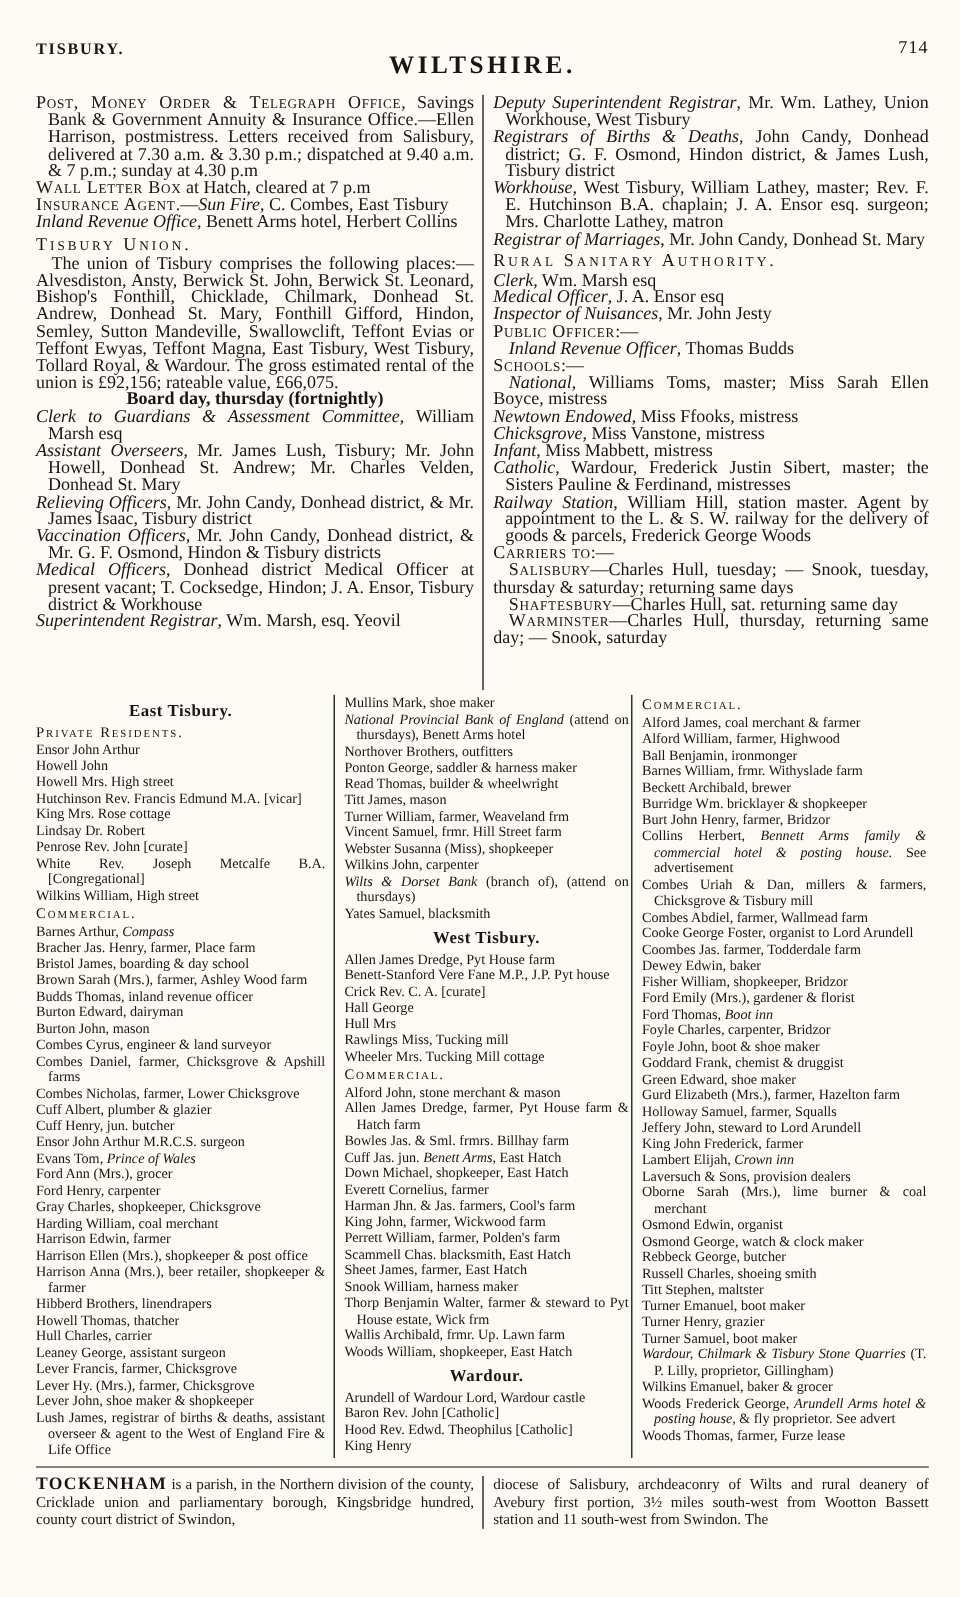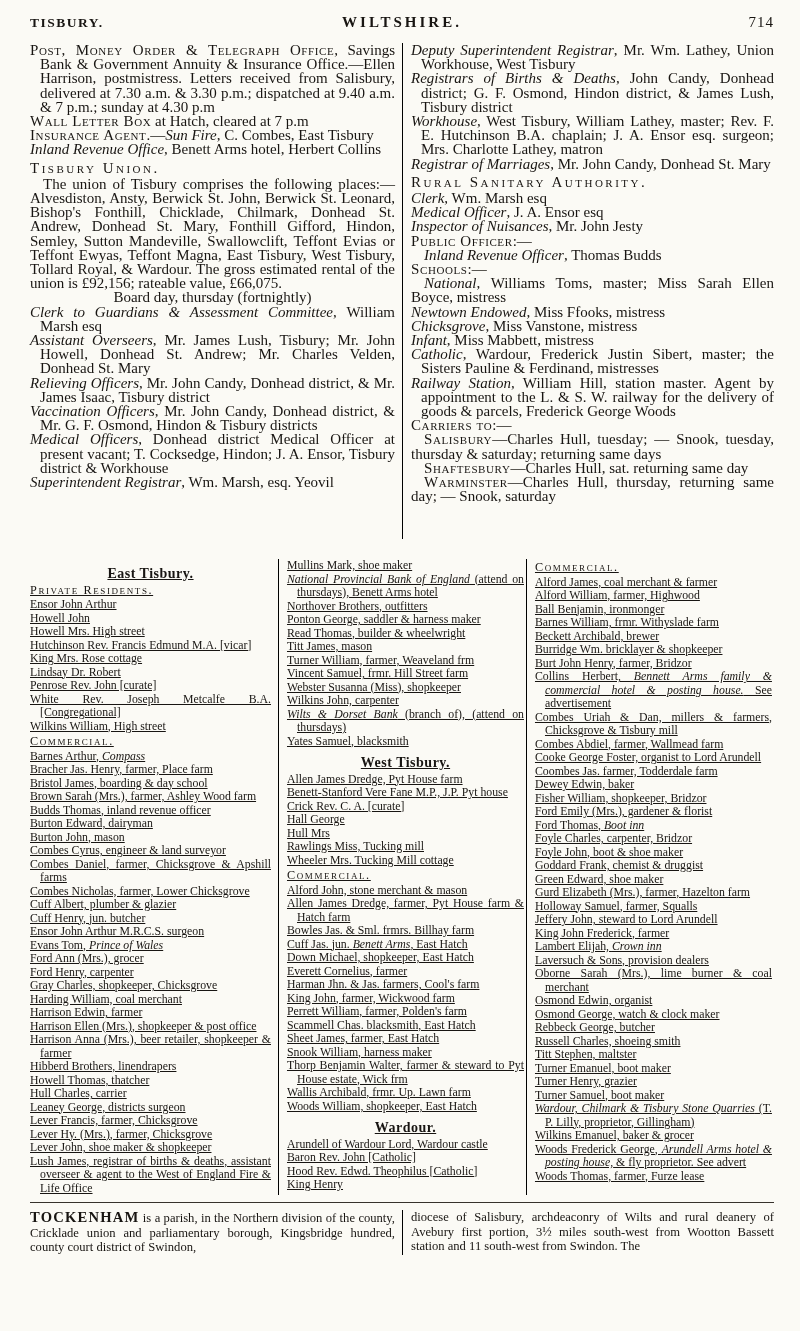--- a/index.html
+++ b/index.html
@@ -5,43 +5,43 @@
   * { margin:0; padding:0; box-sizing:border-box; }
   html,body { background:#d8d5cc; }
   .page {
     position:relative; width:800px; height:1331px; margin:0 auto;
     background:#fbfaf5; color:#181512; overflow:hidden;
     font-family:"Liberation Serif", serif;
     padding:10px 26px 0 30px;
   }
   .header { display:flex; align-items:center; margin-top:4px; }
   .hl { width:180px; font-size:13.5px; font-weight:bold; letter-spacing:1.5px; }
-  .hc { flex:1; text-align:center; font-size:15px; font-weight:bold; letter-spacing:3px; }
+  .hc { flex:1; text-align:center; font-size:21px; font-weight:bold; letter-spacing:3px;margin-top:28px; }
   .hr { width:180px; text-align:right; font-size:15px; letter-spacing:1px; }
 
   .twocol { display:flex; }
   .twocol > .col { width:50%; }
-  .threecol { display:flex; margin-top:20px;text-decoration:underline; }
+  .threecol { display:flex; margin-top:4px; }
   .threecol > .col { width:33.333%; }
   .col { padding:0 7px 0 0; }
   .col.rule { border-left:1px solid #000000; padding-left:8px; padding-right:0; }
   .threecol .col.rule { padding-right:2px; }
 
   .top { margin-top:12px; min-height:496px; }
   .top .blk { font-size:15px; line-height:14.2px; }
 
   .threecol .blk { font-size:11.8px; line-height:13.5px; }
 
   .bottom { border-top:1px solid #37322c; margin-top:7px; padding-top:7px; }
   .bottom .blk { font-size:12.6px; line-height:14.6px; }
 
   .p  { text-align:justify; text-indent:-10px; padding-left:10px; }
   .pi { text-align:justify; text-indent:13px; }
   .pj { text-align:justify; }
-  .pc { text-align:center; }
+  .pc { text-align:center;font-weight:bold; }
   .hb  { text-align:center; font-weight:bold; font-size:14.8px; margin:8px 0 3px; letter-spacing:0.5px; }
   .threecol .hb { font-size:14px; }
   .hsc { text-align:left; font-variant:small-caps; letter-spacing:2.5px; font-size:13.2px; margin:4px 0 2px; }
   .threecol .hsc { font-size:12.2px; letter-spacing:1.6px; margin:2px 0 1px; }
 
   .i  { font-style:italic; }
   .sc { font-variant:small-caps; letter-spacing:0.6px; }
   .lead { font-weight:bold; font-size:14.6px; letter-spacing:1.2px; }
 </style>
 </head>
@@ -126,21 +126,21 @@
         <div class="blk p"><span>Ford Ann (Mrs.), grocer</span></div>
         <div class="blk p"><span>Ford Henry, carpenter</span></div>
         <div class="blk p"><span>Gray Charles, shopkeeper, Chicksgrove</span></div>
         <div class="blk p"><span>Harding William, coal merchant</span></div>
         <div class="blk p"><span>Harrison Edwin, farmer</span></div>
         <div class="blk p"><span>Harrison Ellen (Mrs.), shopkeeper &amp; post office</span></div>
         <div class="blk p"><span>Harrison Anna (Mrs.), beer retailer, shopkeeper &amp; farmer</span></div>
         <div class="blk p"><span>Hibberd Brothers, linendrapers</span></div>
         <div class="blk p"><span>Howell Thomas, thatcher</span></div>
         <div class="blk p"><span>Hull Charles, carrier</span></div>
-        <div class="blk p"><span>Leaney George, districts surgeon</span></div>
+        <div class="blk p"><span>Leaney George, assistant surgeon</span></div>
         <div class="blk p"><span>Lever Francis, farmer, Chicksgrove</span></div>
         <div class="blk p"><span>Lever Hy. (Mrs.), farmer, Chicksgrove</span></div>
         <div class="blk p"><span>Lever John, shoe maker &amp; shopkeeper</span></div>
         <div class="blk p"><span>Lush James, registrar of births &amp; deaths, assistant overseer &amp; agent to the West of England Fire &amp; Life Office</span></div>
       </div>
     <div class="col rule">
         <div class="blk p"><span>Mullins Mark, shoe maker</span></div>
         <div class="blk p"><span class="i">National Provincial Bank of England</span><span> (attend on thursdays), Benett Arms hotel</span></div>
         <div class="blk p"><span>Northover Brothers, outfitters</span></div>
         <div class="blk p"><span>Ponton George, saddler &amp; harness maker</span></div>

